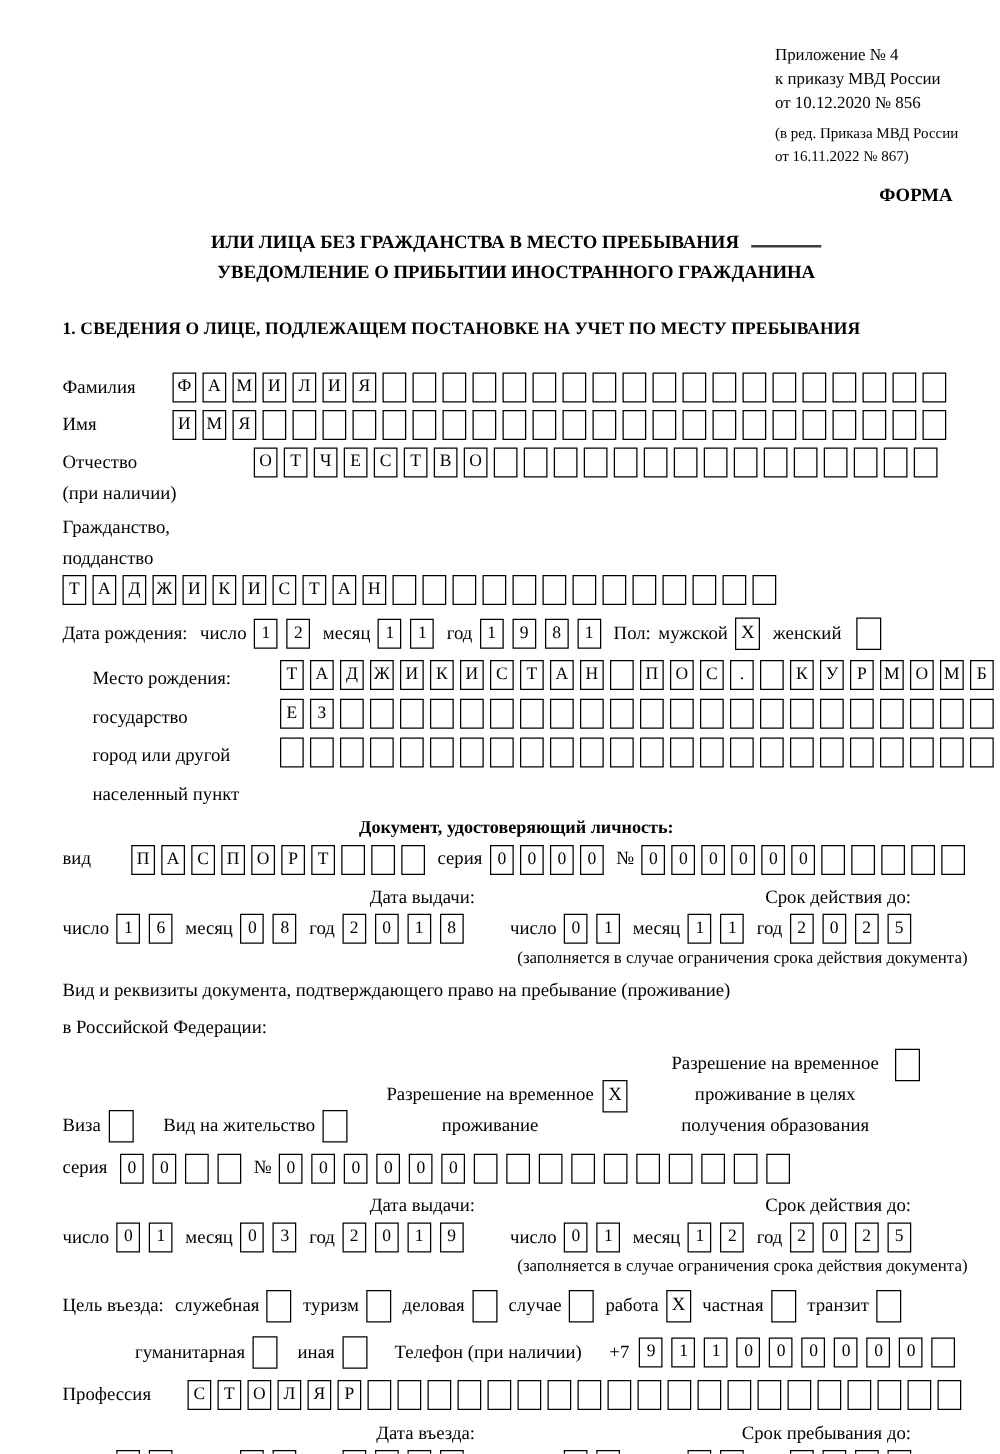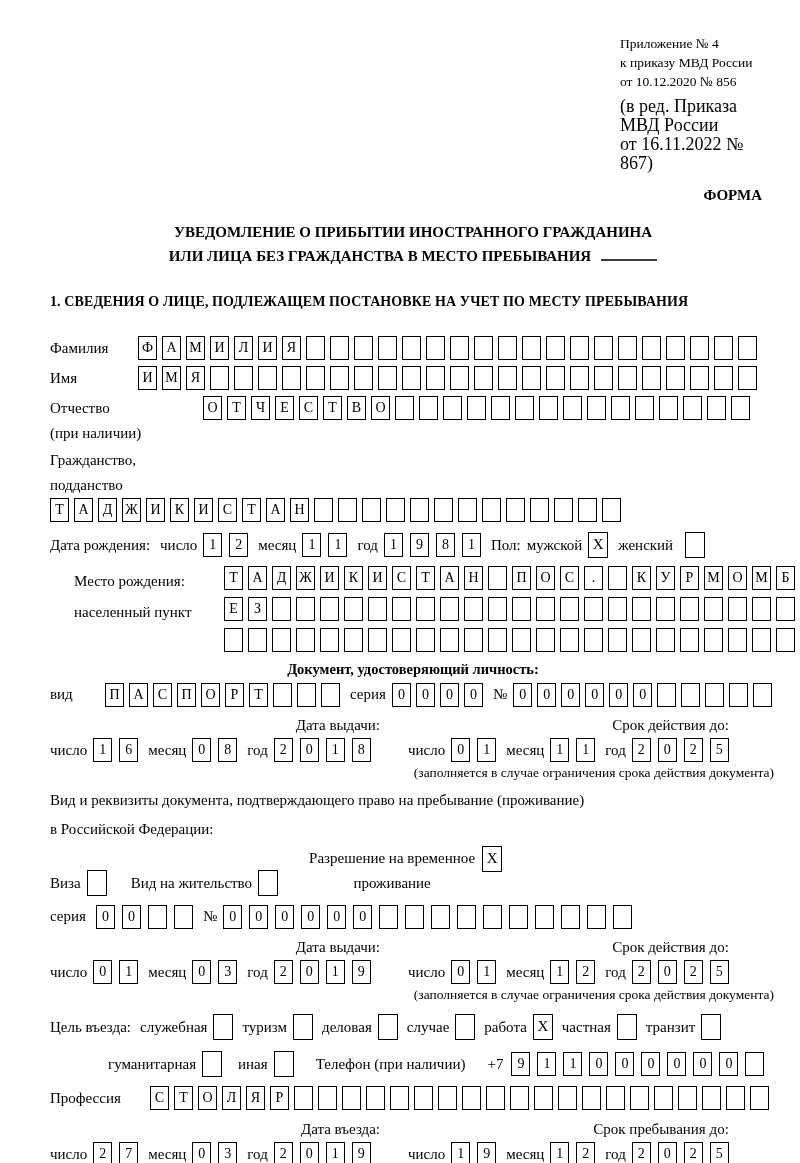--- a/index.html
+++ b/index.html
@@ -1,20 +1,20 @@
 <!DOCTYPE html>
 <html><head>
 <meta charset="utf-8">
 <style>
   html,body{margin:0;padding:0;background:#fff;}
   body{width:800px;height:1163px;color:#000;font-family:"Liberation Serif", serif;overflow:hidden;}
   .page{padding:34px 24px 0 50px;box-sizing:border-box;width:800px;height:1163px;position:relative;}
 
   .appendix{margin-left:570px;font-size:13.5px;line-height:19px;}
-  .appendix .edition{margin-top:6px;font-size:18px;}
+  .appendix .edition{margin-top:6px;font-size:12px;}
   .forma{font-weight:bold;font-size:15px;text-align:right;padding-right:14px;margin-top:14px;}
 
   .title{font-weight:bold;font-size:15px;line-height:24px;text-align:center;margin-top:16px;}
   .blank-line{display:inline-block;width:56px;border-bottom:2.5px solid #3a3a3a;height:13px;margin-left:10px;}
 
   .section-heading{font-weight:bold;font-size:14px;margin-top:26px;letter-spacing:.1px;}
 
   .frow{display:flex;align-items:flex-start;margin-top:5px;font-size:15px;line-height:25px;}
   .lbl{flex:0 0 auto;}
   .w88{width:88px;}
@@ -70,22 +70,22 @@
     <div>от 10.12.2020 № 856</div>
     <div class="edition">
       <div>(в ред. Приказа МВД России</div>
       <div>от 16.11.2022 № 867)</div>
     </div>
   </div>
 
   <div class="forma">ФОРМА</div>
 
   <div class="title">
+    <div><span>ИЛИ ЛИЦА БЕЗ ГРАЖДАНСТВА В МЕСТО ПРЕБЫВАНИЯ</span><span class="blank-line"></span></div>
     <div>УВЕДОМЛЕНИЕ О ПРИБЫТИИ ИНОСТРАННОГО ГРАЖДАНИНА</div>
-    <div><span>ИЛИ ЛИЦА БЕЗ ГРАЖДАНСТВА В МЕСТО ПРЕБЫВАНИЯ</span><span class="blank-line"></span></div>
   </div>
 
   <div class="section-heading">1. СВЕДЕНИЯ О ЛИЦЕ, ПОДЛЕЖАЩЕМ ПОСТАНОВКЕ НА УЧЕТ ПО МЕСТУ ПРЕБЫВАНИЯ</div>
 
   <div class="frow" style="margin-top:26px;">
     <span class="lbl w88">Фамилия</span>
     <span class="cells">
         <span class="cell">Ф</span>
         <span class="cell">А</span>
         <span class="cell">М</span>
@@ -234,20 +234,22 @@
     <span class="dlabel">Пол:</span>
     <span>мужской</span>
     <span class="cbox">X</span>
     <span class="dlabel">женский</span>
     <span class="cbox"></span>
   </div>
 
   <div class="frow" style="margin-top:8px;margin-left:24px;">
     <span class="lbl w150 bp-lines">
       <span>Место рождения:</span>
+      <span>государство</span>
+      <span>город или другой</span>
       <span>населенный пункт</span>
     </span>
     <span class="bp-cells">
       <span class="cells">
           <span class="cell">Т</span>
           <span class="cell">А</span>
           <span class="cell">Д</span>
           <span class="cell">Ж</span>
           <span class="cell">И</span>
           <span class="cell">К</span>
@@ -421,20 +423,24 @@
       <span class="cbox"></span>
     </span>
     <span class="opt" style="margin-left:10px;">
       <span class="olabel">Вид на жительство</span>
       <span class="cbox"></span>
     </span>
     <span class="opt" style="margin-left:16px;">
       <span class="center2">Разрешение на временное проживание</span>
       <span class="cbox">X</span>
     </span>
+    <span class="opt" style="margin-left:14px;margin-right:0;">
+      <span class="center3">Разрешение на временное проживание в целях получения образования</span>
+      <span class="cbox"></span>
+    </span>
   </div>
 
   <div class="frow" style="margin-top:8px;align-items:center;">
     <span class="lbl">серия</span>
     <span class="cells sp" style="margin-left:10px;">
         <span class="cell">0</span>
         <span class="cell">0</span>
         <span class="cell"></span>
         <span class="cell"></span>
       </span>

